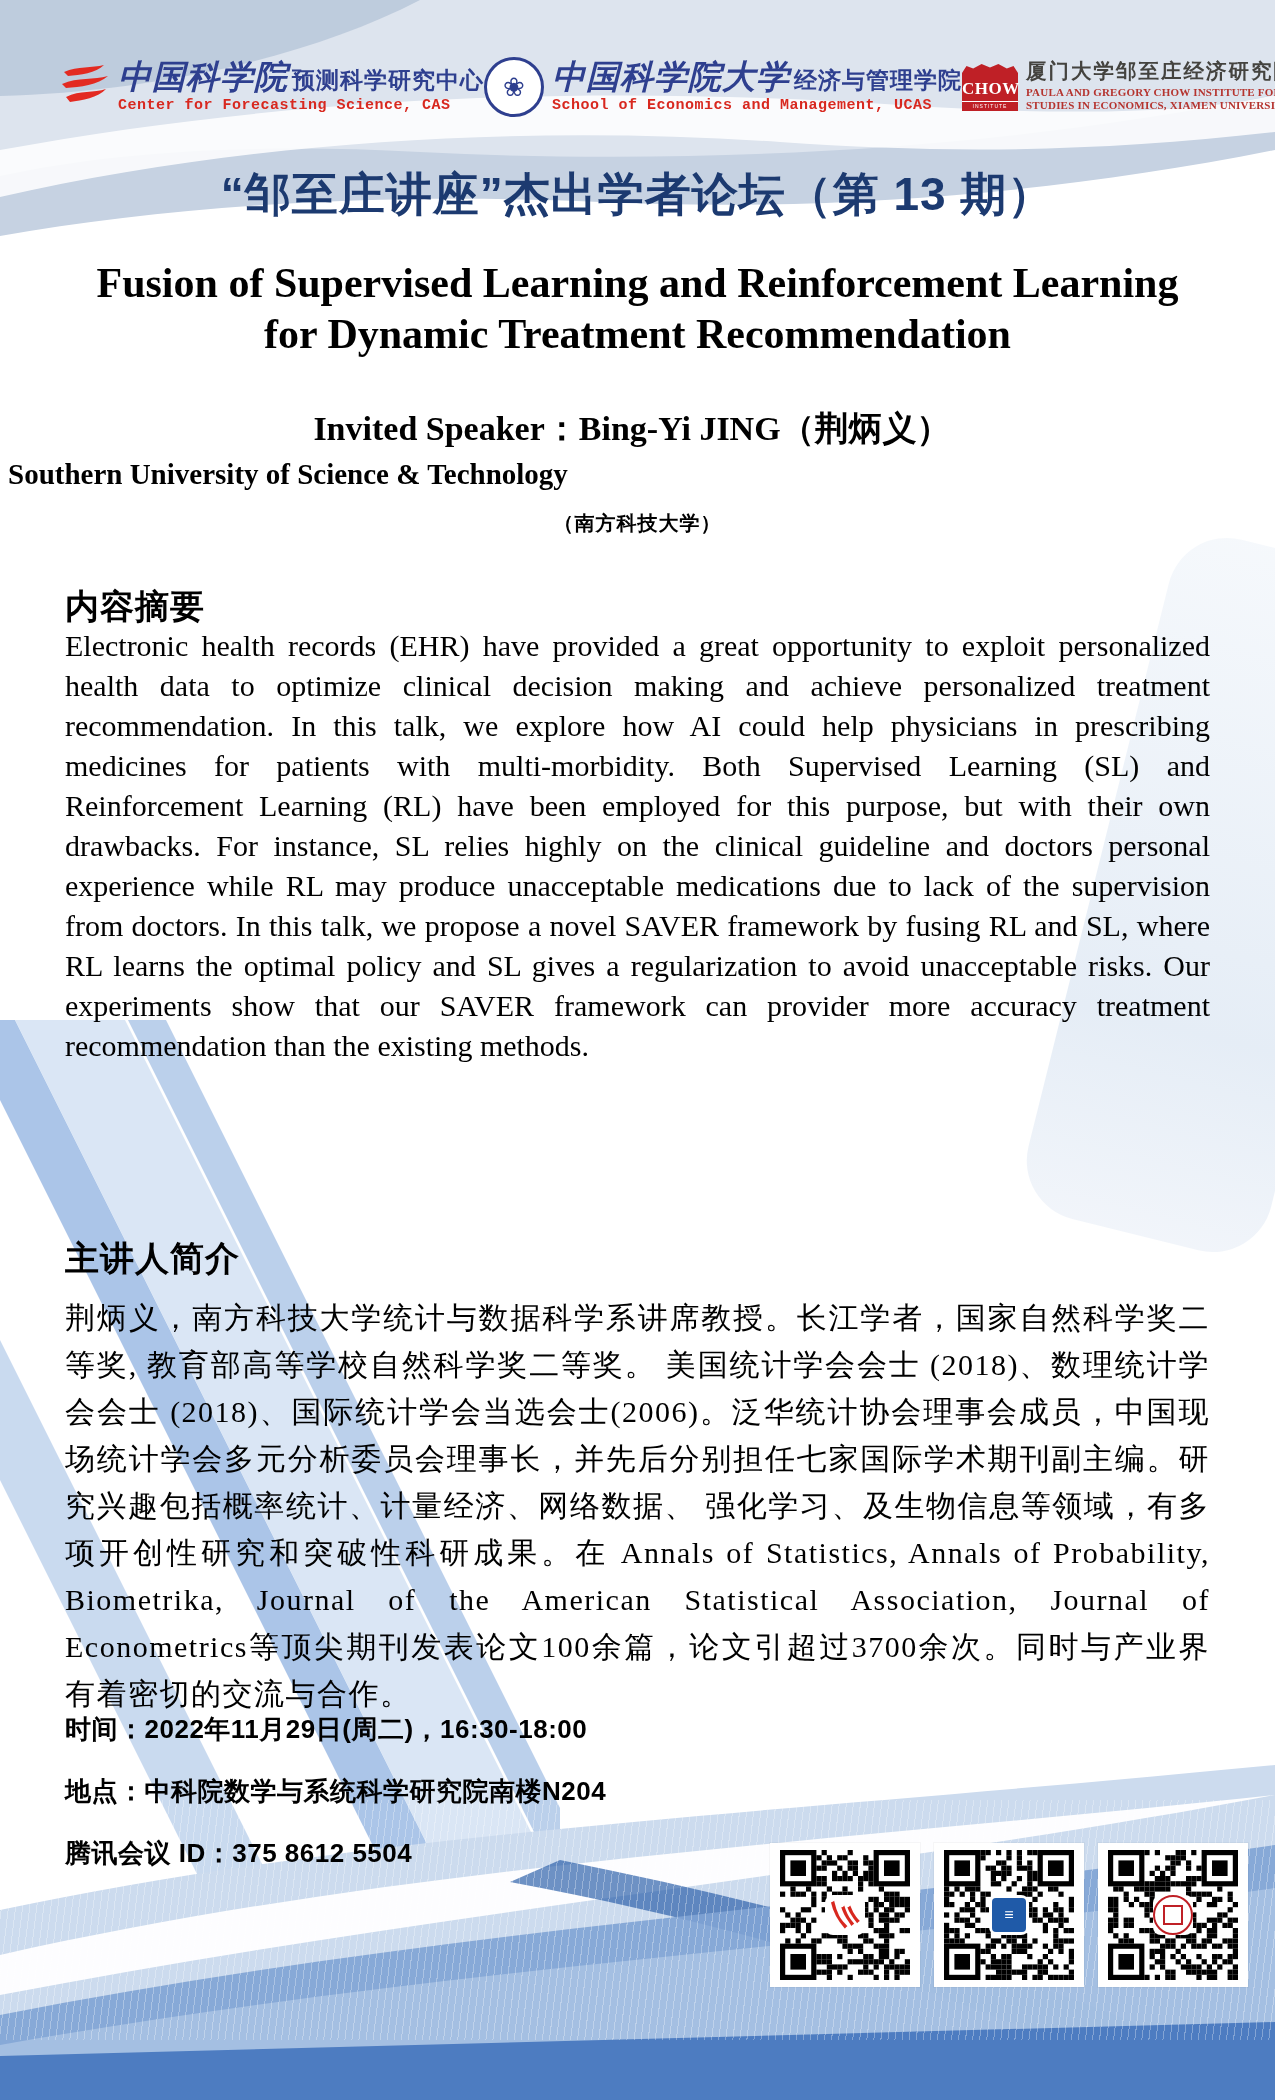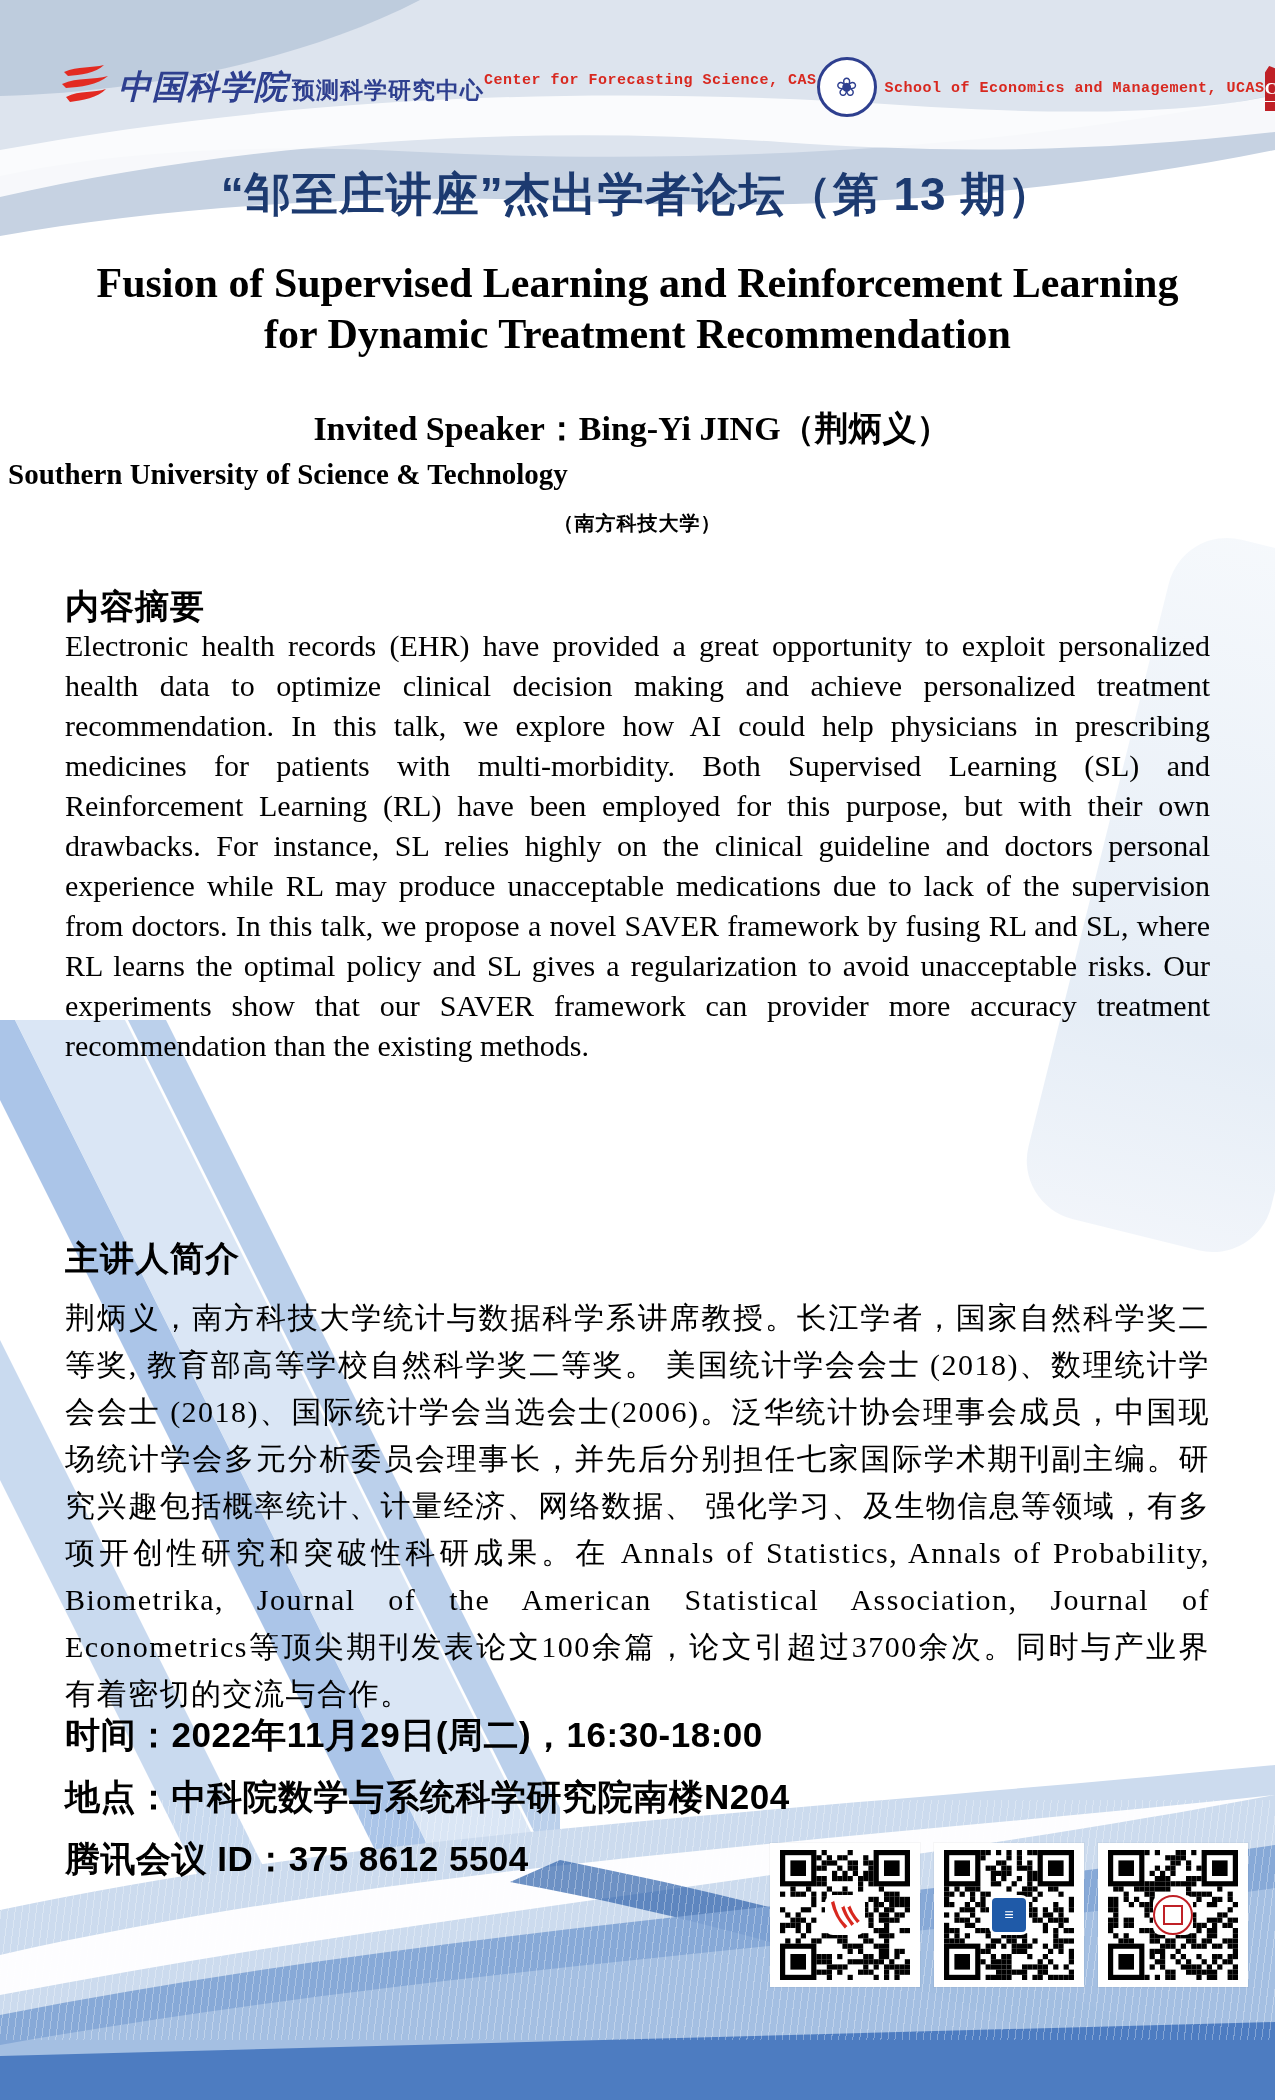--- a/index.html
+++ b/index.html
@@ -14,21 +14,21 @@
     background:repeating-linear-gradient(97deg,rgba(255,255,255,.30) 0 1px,rgba(255,255,255,0) 1px 7px);
     pointer-events:none;}
   .bg-left{position:absolute;top:1020px;left:0;width:560px;height:1080px;z-index:0;}
   .bg-right{position:absolute;right:-70px;top:545px;width:250px;height:700px;z-index:0;
     background:linear-gradient(180deg,#eff4fa 0%,#d4e1f0 70%,#e8eef7 100%);
     transform:rotate(14deg);opacity:.6;border-radius:60px;}
   
   .logos{position:absolute;top:44px;left:58px;right:52px;height:86px;z-index:2;
     display:flex;justify-content:space-between;align-items:center;}
   .logo{display:flex;align-items:center;gap:8px;}
-  .logo-txtcol{display:flex;flex-direction:row;line-height:1.05;}
+  .logo-txtcol{display:flex;flex-direction:column;line-height:1.05;}
   .logo-cnrow{display:flex;align-items:baseline;gap:4px;white-space:nowrap;}
   .cn-callig{font-family:"Liberation Serif",serif;font-weight:bold;font-style:italic;
     color:#2e3f8f;font-size:33px;letter-spacing:1px;}
   .cn-sub{color:#2e3f8f;font-size:23px;font-weight:bold;letter-spacing:1px;}
   .logo-en{font-family:"Liberation Mono",monospace;font-weight:bold;color:#d8281f;
     font-size:15px;margin-top:3px;letter-spacing:.5px;white-space:nowrap;}
   .cas-flame{width:52px;height:46px;display:block;}
   .ucas-emblem{width:54px;height:54px;border-radius:50%;border:3px solid #2e3f8f;
     background:#fff;display:flex;align-items:center;justify-content:center;
     color:#2e3f8f;font-size:26px;line-height:1;}
@@ -57,21 +57,21 @@
   .sec-heading{position:absolute;left:65px;z-index:2;font-size:34px;font-weight:800;color:#000;letter-spacing:1px;}
   .abstract-heading{top:584px;}
   .abstract-body{position:absolute;top:626px;left:65px;width:1145px;z-index:2;
     font-family:"Liberation Serif",serif;font-size:30px;line-height:40px;
     text-align:justify;color:#000;}
   .bio-heading{top:1236px;}
   .bio-body{position:absolute;top:1294px;left:65px;width:1145px;z-index:2;
     font-family:"Liberation Serif",serif;font-size:30px;line-height:47px;
     text-align:justify;color:#000;letter-spacing:1.5px;}
   
-  .detail{position:absolute;left:65px;z-index:2;font-size:35px;font-weight:800;color:#000;letter-spacing:.5px;}
+  .detail{position:absolute;left:65px;z-index:2;font-size:26px;font-weight:800;color:#000;letter-spacing:.5px;}
   .detail-time{top:1712px;}
   .detail-loc{top:1774px;}
   .detail-meet{top:1836px;}
   
   .qr-row{position:absolute;top:1843px;left:770px;display:flex;gap:14px;z-index:3;}
   .qr-tile{width:150px;height:144px;background:#ffffff;position:relative;
     display:flex;align-items:center;justify-content:center;box-shadow:0 0 0 1px rgba(0,0,0,.03);}
   .qr-pattern{width:130px;height:130px;display:block;}
   .qr-center{position:absolute;left:50%;top:50%;transform:translate(-50%,-50%);
     width:40px;height:40px;background:#fff;border-radius:8px;
@@ -127,20 +127,24 @@
           <span class="cn-callig">中国科学院</span>
           <span class="cn-sub">预测科学研究中心</span>
         </div>
         <span class="logo-en">Center for Forecasting Science, CAS</span>
       </div>
     </div>
 
     <div class="logo">
       <div class="ucas-emblem">❀</div>
       <div class="logo-txtcol">
+        <div class="logo-cnrow">
+          <span class="cn-callig">中国科学院大学</span>
+          <span class="cn-sub">经济与管理学院</span>
+        </div>
         <span class="logo-en">School of Economics and Management, UCAS</span>
       </div>
     </div>
 
     <div class="logo">
       <div class="chow-block">
         <div class="chow-roof"></div>
         <div class="chow-body">CHOW</div>
         <div class="chow-strip">INSTITUTE</div>
       </div>

